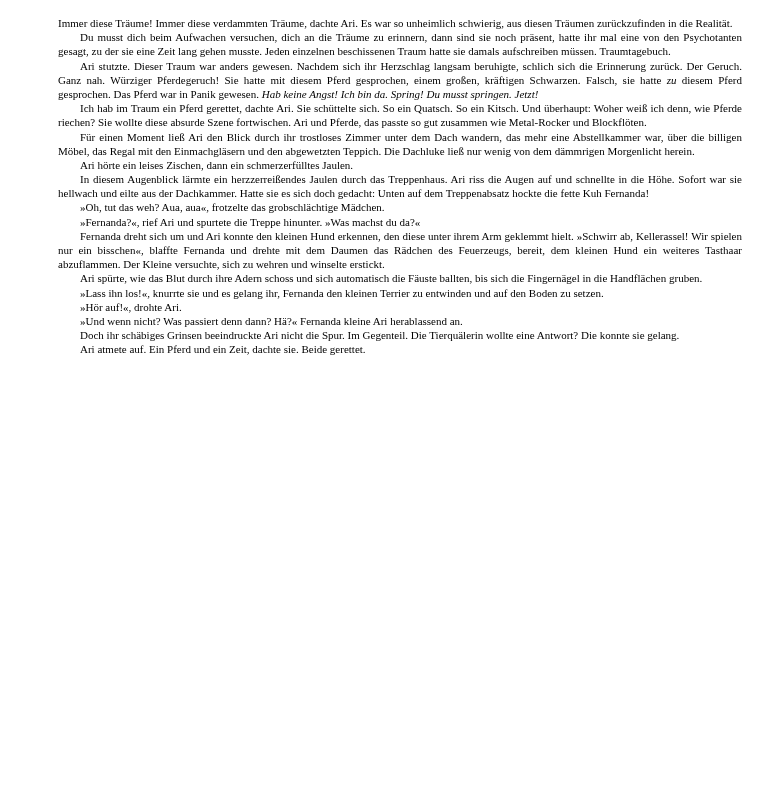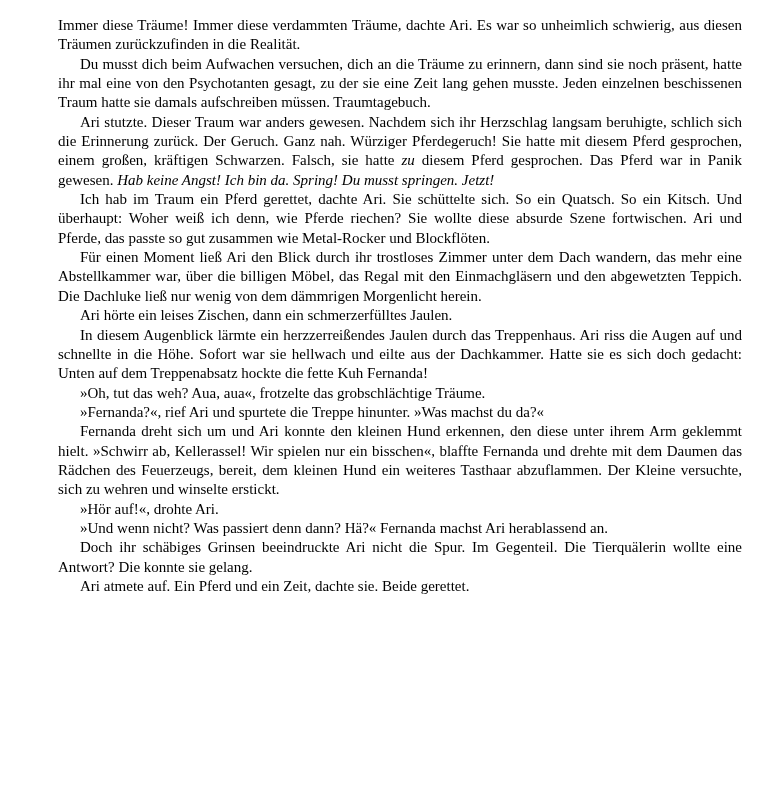--- a/index.html
+++ b/index.html
@@ -19,21 +19,21 @@
     height: 793px;
     box-sizing: border-box;
     padding: 16px 40px 10px 58px;
     position: relative;
   }
   .section {
     margin: 0;
   }
   p {
     margin: 0;
-    font-size: 15px;
+    font-size: 11px;
     line-height: 1.29;
     text-align: justify;
     text-justify: inter-word;
     hyphens: manual;
   }
   p.indent {
     text-indent: 22px;
   }
   p.noindent {
     text-indent: 0;
@@ -49,22 +49,24 @@
 <div class="page">
   <div id="doc-body">
       <div class="section">
         <p class="noindent"><span>Immer diese Träume! Immer diese verdammten Träume, dachte Ari. Es war so unheimlich schwierig, aus diesen Träumen zurückzufinden in die Realität.</span></p>
         <p class="indent"><span>Du musst dich beim Aufwachen versuchen, dich an die Träume zu erinnern, dann sind sie noch präsent, hatte ihr mal eine von den Psychotanten gesagt, zu der sie eine Zeit lang gehen musste. Jeden einzelnen beschissenen Traum hatte sie damals aufschreiben müssen. Traumtagebuch.</span></p>
         <p class="indent"><span>Ari stutzte. Dieser Traum war anders gewesen. Nachdem sich ihr Herzschlag langsam beruhigte, schlich sich die Erinnerung zurück. Der Geruch. Ganz nah. Würziger Pferdegeruch! Sie hatte mit diesem Pferd gesprochen, einem großen, kräftigen Schwarzen. Falsch, sie hatte </span><em>zu</em><span> diesem Pferd gesprochen. Das Pferd war in Panik gewesen. </span><em>Hab keine Angst! Ich bin da. Spring! Du musst springen. Jetzt!</em></p>
         <p class="indent"><span>Ich hab im Traum ein Pferd gerettet, dachte Ari. Sie schüttelte sich. So ein Quatsch. So ein Kitsch. Und überhaupt: Woher weiß ich denn, wie Pferde riechen? Sie wollte diese absurde Szene fortwischen. Ari und Pferde, das passte so gut zusammen wie Metal-Rocker und Blockflöten.</span></p>
         <p class="indent"><span>Für einen Moment ließ Ari den Blick durch ihr trostloses Zimmer unter dem Dach wandern, das mehr eine Abstellkammer war, über die billigen Möbel, das Regal mit den Einmachgläsern und den abgewetzten Teppich. Die Dachluke ließ nur wenig von dem dämmrigen Morgenlicht herein.</span></p>
         <p class="indent"><span>Ari hörte ein leises Zischen, dann ein schmerzerfülltes Jaulen.</span></p>
         <p class="indent"><span>In diesem Augenblick lärmte ein herzzerreißendes Jaulen durch das Treppenhaus. Ari riss die Augen auf und schnellte in die Höhe. Sofort war sie hellwach und eilte aus der Dachkammer. Hatte sie es sich doch gedacht: Unten auf dem Treppenabsatz hockte die fette Kuh Fernanda!</span></p>
-        <p class="indent"><span>»Oh, tut das weh? Aua, aua«, frotzelte das grobschlächtige Träume.</span></p>
+        <p class="indent"><span>»Oh, tut das weh? Aua, aua«, frotzelte das grobschlächtige Mädchen.</span></p>
         <p class="indent"><span>»Fernanda?«, rief Ari und spurtete die Treppe hinunter. »Was machst du da?«</span></p>
         <p class="indent"><span>Fernanda dreht sich um und Ari konnte den kleinen Hund erkennen, den diese unter ihrem Arm geklemmt hielt. »Schwirr ab, Kellerassel! Wir spielen nur ein bisschen«, blaffte Fernanda und drehte mit dem Daumen das Rädchen des Feuerzeugs, bereit, dem kleinen Hund ein weiteres Tasthaar abzuflammen. Der Kleine versuchte, sich zu wehren und winselte erstickt.</span></p>
+        <p class="indent"><span>Ari spürte, wie das Blut durch ihre Adern schoss und sich automatisch die Fäuste ballten, bis sich die Fingernägel in die Handflächen gruben.</span></p>
+        <p class="indent"><span>»Lass ihn los!«, knurrte sie und es gelang ihr, Fernanda den kleinen Terrier zu entwinden und auf den Boden zu setzen.</span></p>
         <p class="indent"><span>»Hör auf!«, drohte Ari.</span></p>
-        <p class="indent"><span>»Und wenn nicht? Was passiert denn dann? Hä?« Fernanda machst Ari herablassend an.</span></p>
+        <p class="indent"><span>»Und wenn nicht? Was passiert denn dann? Hä?« Fernanda kleine Ari herablassend an.</span></p>
         <p class="indent"><span>Doch ihr schäbiges Grinsen beeindruckte Ari nicht die Spur. Im Gegenteil. Die Tierquälerin wollte eine Antwort? Die konnte sie gelang.</span></p>
         <p class="indent"><span>Ari atmete auf. Ein Pferd und ein Zeit, dachte sie. Beide gerettet.</span></p>
       </div>
     </div>
 </div>
 
 </body></html>

